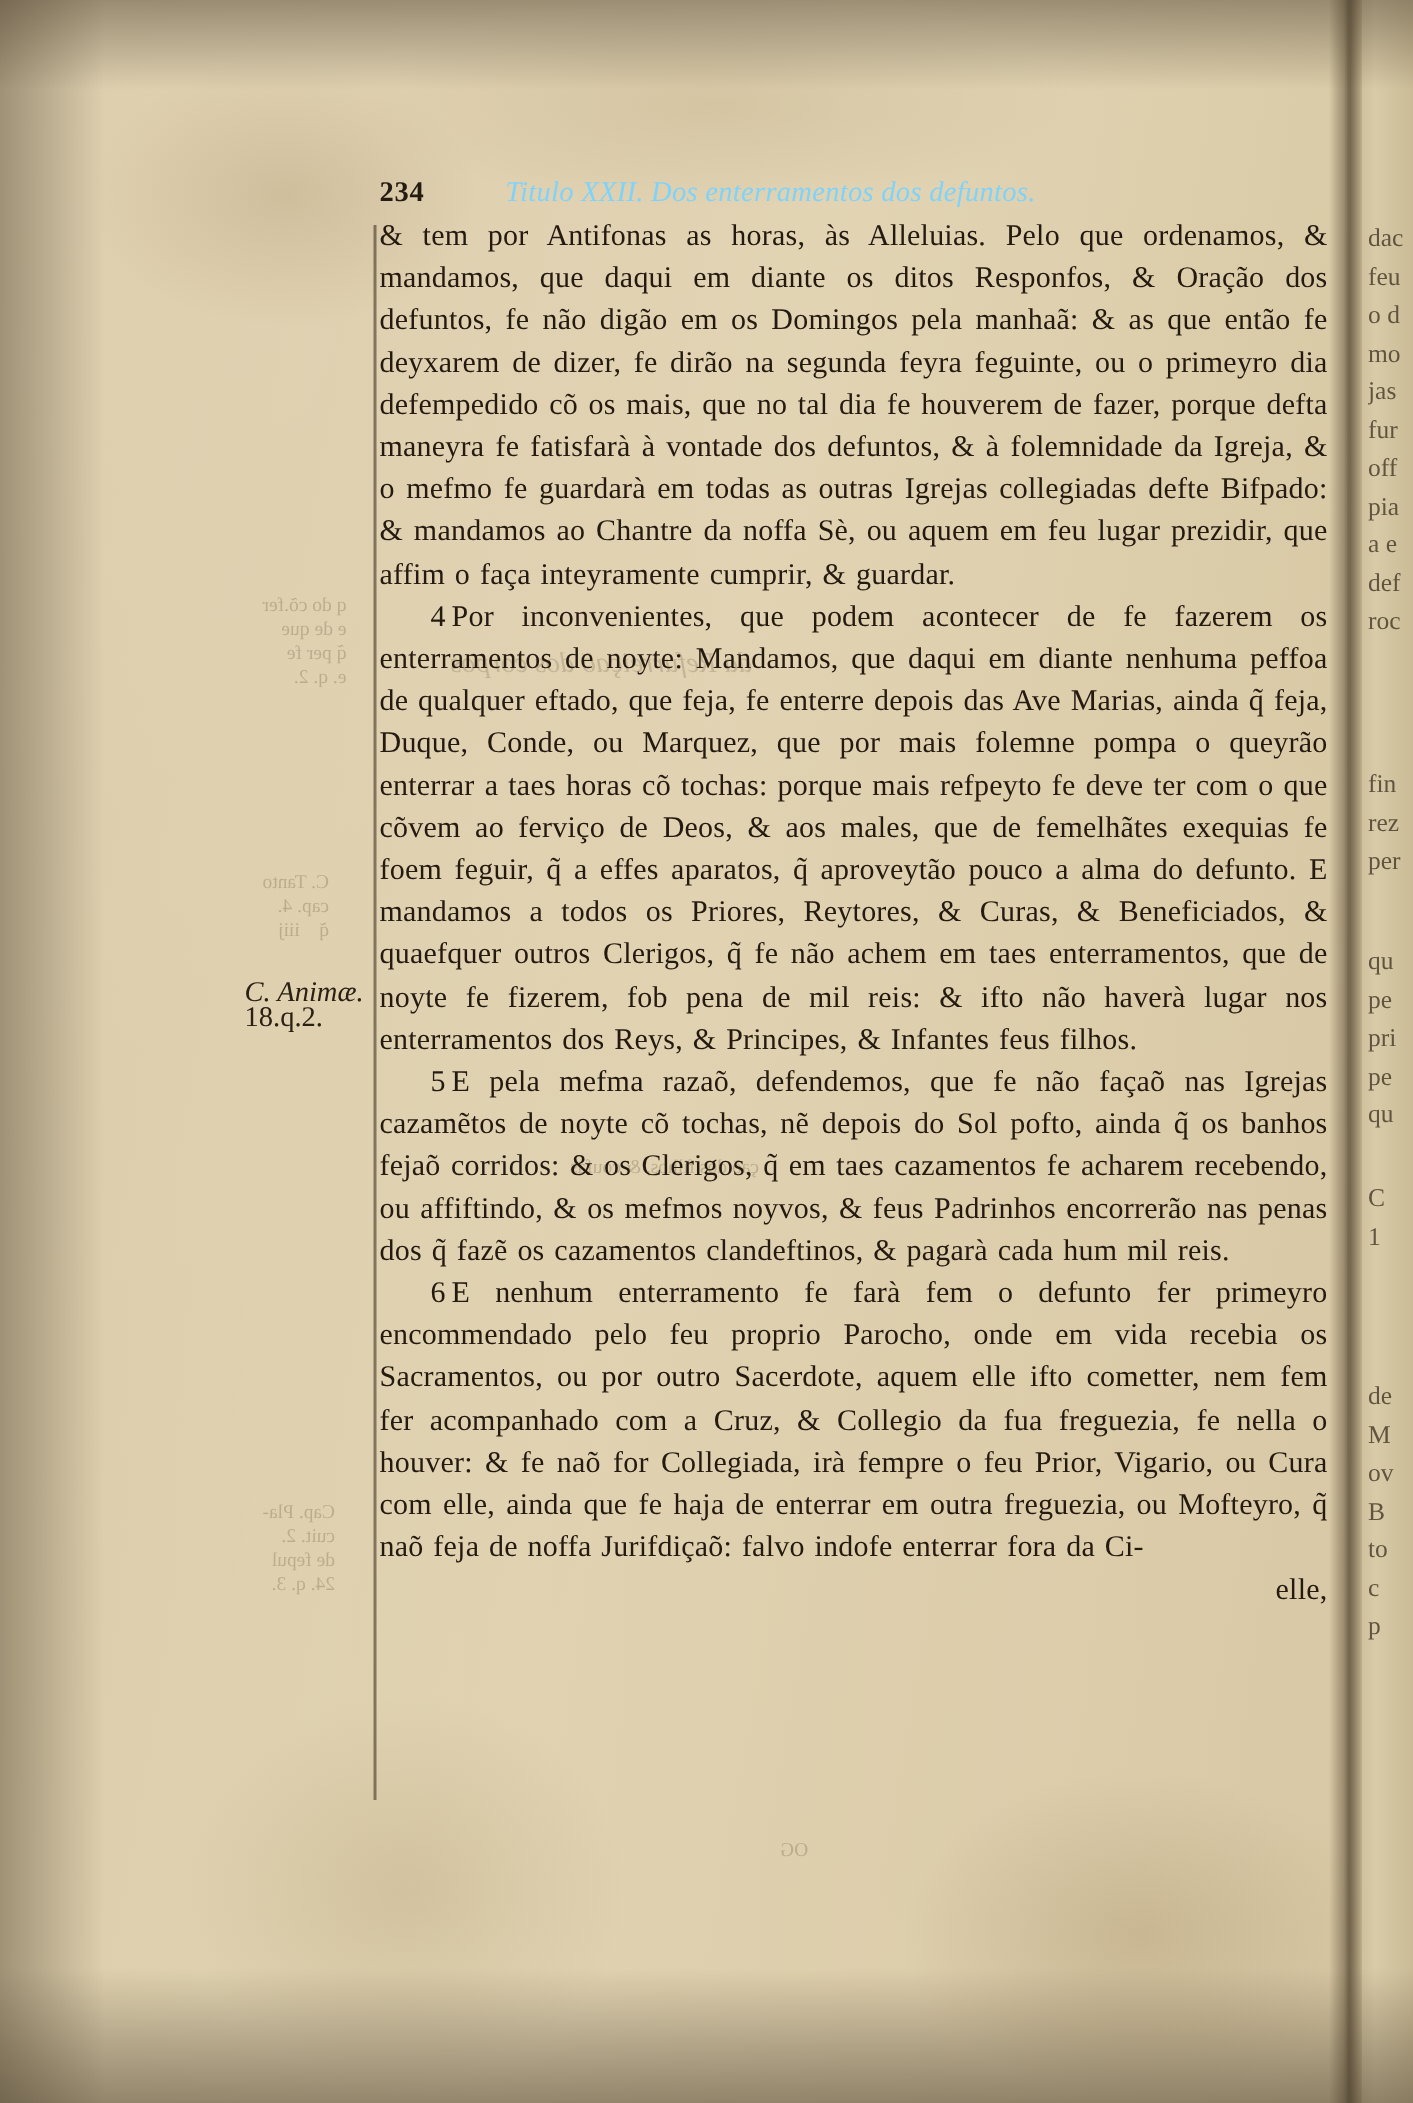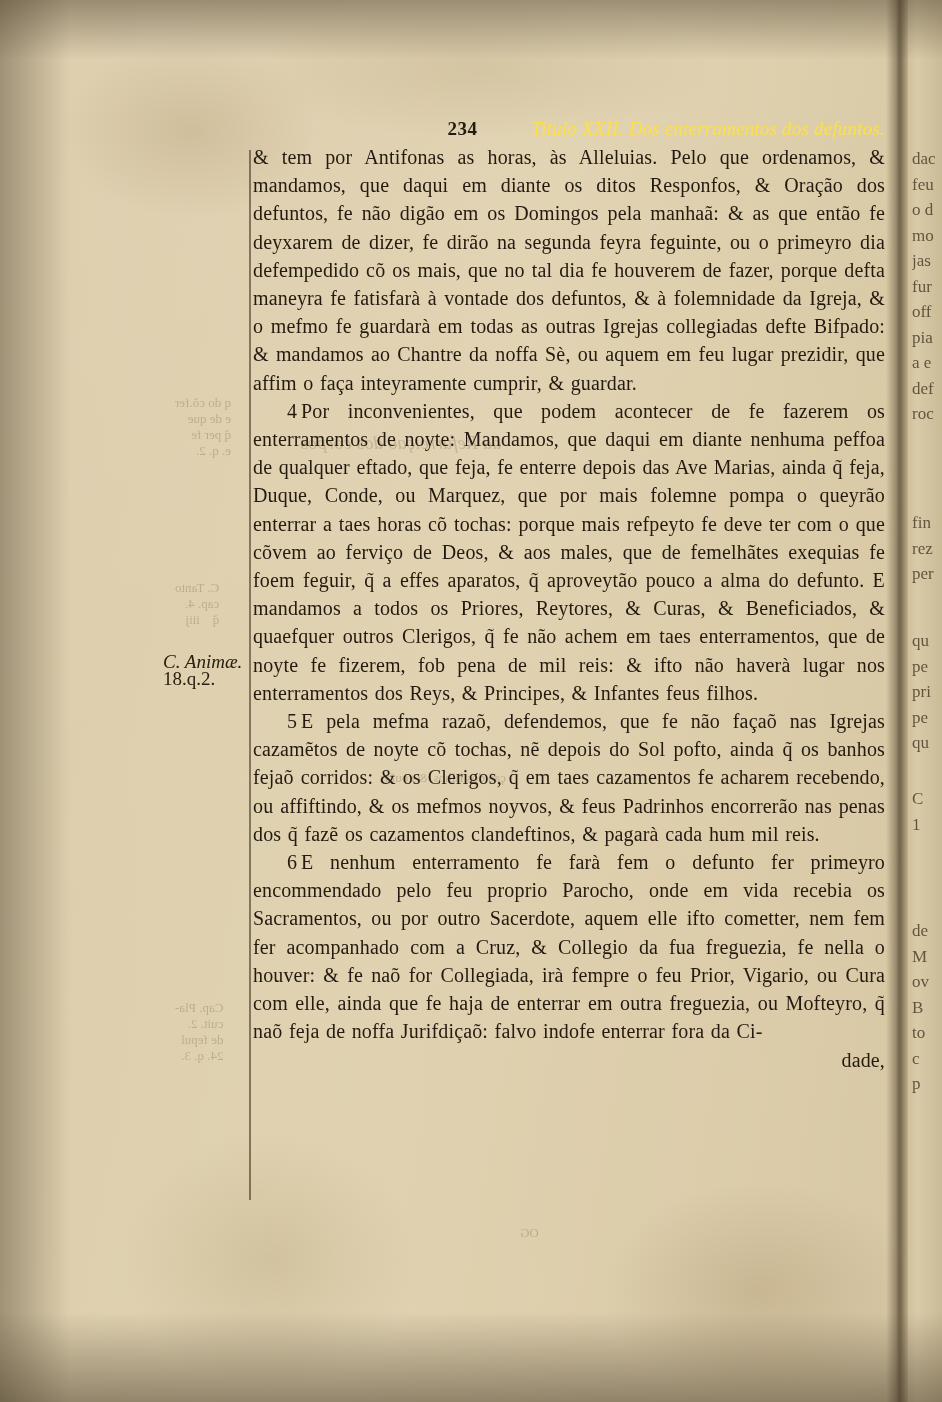--- a/index.html
+++ b/index.html
@@ -65,32 +65,31 @@
     left: 253px;
     top: 118px;
     width: 632px;
   }
   .running-head {
     display: flex;
     align-items: baseline;
     gap: 14px;
     color: #231a10;
     margin-bottom: 2px;
-    justify-content: flex-end;
   }
   .folio {
     font-size: 19px;
     font-weight: bold;
     letter-spacing: 0.5px;
     color: #241b11;
   }
   .head-title {
     font-style: italic;
     font-size: 19px;
-    color: #fde047;
+    color: #7dd3fc;
     letter-spacing: 0.2px;
     margin-left: 40px;
   }
   .body {
     margin-top: 3px;
     font-size: 20px;
     line-height: 28.2px;
     color: #241a10;
     text-align: justify;
     text-justify: inter-word;
@@ -218,21 +217,21 @@
       </p>
 
       <p class="indent">
         <span class="num">5</span><span>E pela mefma razaõ, defendemos, que fe não façaõ nas Igrejas cazamẽtos de noyte cõ tochas, nẽ depois do Sol pofto, ainda q̃ os banhos fejaõ corridos: &amp; os Clerigos, q̃ em taes cazamentos fe acharem recebendo, ou affiftindo, &amp; os mefmos noyvos, &amp; feus Padrinhos encorrerão nas penas dos q̃ fazẽ os cazamentos clandeftinos, &amp; pagarà cada hum mil reis.</span>
       </p>
 
       <p class="indent">
         <span class="num">6</span><span>E nenhum enterramento fe farà fem o defunto fer primeyro encommendado pelo feu proprio Parocho, onde em vida recebia os Sacramentos, ou por outro Sacerdote, aquem elle ifto cometter, nem fem fer acompanhado com a Cruz, &amp; Collegio da fua freguezia, fe nella o houver: &amp; fe naõ for Collegiada, irà fempre o feu Prior, Vigario, ou Cura com elle, ainda que fe haja de enterrar em outra freguezia, ou Mofteyro, q̃ naõ feja de noffa Jurifdiçaõ: falvo indofe enterrar fora da Ci-</span>
       </p>
 
-      <span class="last-line">dade,</span>
+      <span class="last-line">elle,</span>
     </div>
   </div>
 
   <div class="gutter"></div>
 
   <div class="bleed" style="left:912px; top:146px;">
     <div>dac</div>
     <div>feu</div>
     <div>o d</div>
     <div>mo</div>

